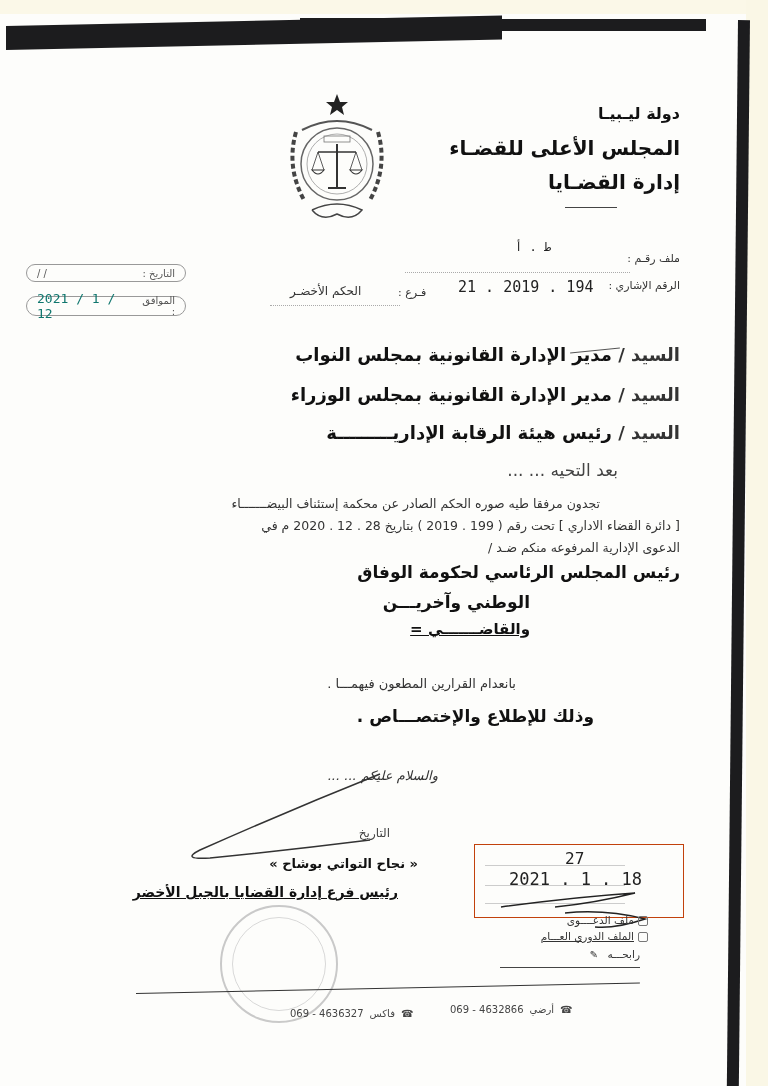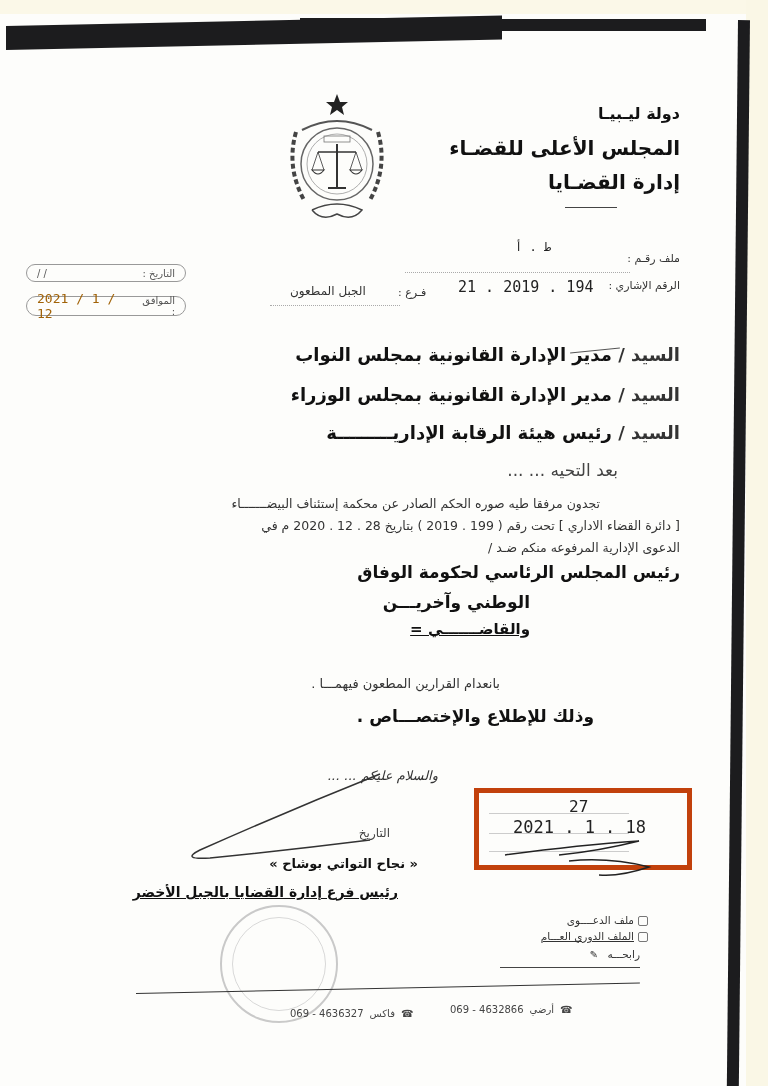--- a/index.html
+++ b/index.html
@@ -88,30 +88,30 @@
   <rect x="42" y="44" width="26" height="6" fill="none" stroke="#777" stroke-width="0.8"></rect>
 </svg>
 
 <div class="abs rtl" style="right:88px; top:252px; font-size:11px; color:#333;">ملف رقـم :</div>
 <div class="abs hand" style="left:515px; top:240px; font-size:12px;">ط . أ</div>
 <div class="dotted" style="left:405px; top:272px; width:225px;"></div>
 
 <div class="abs rtl" style="right:88px; top:279px; font-size:11px; color:#333;">الرقم الإشاري :</div>
 <div class="abs hand" style="left:458px; top:278px; font-size:15px;">21 . 2019 . 194</div>
 <div class="abs rtl" style="left:398px; top:286px; font-size:11px; color:#333;">فـرع :</div>
-<div class="abs rtl" style="left:290px; top:284px; font-size:12px; color:#333;">الجبل المطعون</div>
+<div class="abs rtl" style="left:290px; top:284px; font-size:12px; color:#333;">الحكم الأخضـر</div>
 <div class="dotted" style="left:270px; top:305px; width:130px;"></div>
 
 <div class="date-box rtl" style="left:26px; top:264px; width:160px;">
   <span>التاريخ :</span>
   <span>/   /</span>
 </div>
 <div class="date-box rtl" style="left:26px; top:296px; width:160px; height:20px;">
   <span>الموافق :</span>
-  <span class="hand" style="direction:ltr; font-size:13px; color:#a16207;">2021 / 1 / 12</span>
+  <span class="hand" style="direction:ltr; font-size:13px; color:#0f766e;">2021 / 1 / 12</span>
 </div>
 
 <div class="abs" style="left:570px; top:350px; width:50px; height:1px; background:#555; transform:rotate(-6deg);"></div>
 <div class="abs addressee rtl" style="right:88px; top:344px;">
   <span class="sayyid">السيد /</span>
   <span>مدير الإدارة القانونية بمجلس النواب</span>
 </div>
 <div class="abs addressee rtl" style="right:88px; top:384px;">
   <span class="sayyid">السيد /</span>
   <span>مدير الإدارة القانونية بمجلس الوزراء</span>
@@ -121,32 +121,32 @@
   <span>رئيس هيئة الرقابة الإداريـــــــــة</span>
 </div>
 <div class="abs rtl" style="right:150px; top:460px; font-size:17px; color:#444;">بعد التحيه ... ...</div>
 
 <div class="abs body-text rtl" style="right:168px; top:496px;">تجدون مرفقا طيه صوره الحكم الصادر عن محكمة إستئناف البيضـــــــاء</div>
 <div class="abs body-text rtl" style="right:88px; top:518px; width:590px;">[ دائرة القضاء الاداري ] تحت رقم ( 199 . 2019 ) بتاريخ 28 . 12 . 2020 م في</div>
 <div class="abs body-text rtl" style="right:88px; top:540px; width:590px;">الدعوى الإدارية المرفوعه منكم ضـد /</div>
 <div class="abs bold-text rtl" style="right:88px; top:562px; font-size:17px;">رئيس المجلس الرئاسي لحكومة الوفاق</div>
 <div class="abs bold-text rtl" style="right:238px; top:592px; font-size:17px;">الوطني وآخريـــن</div>
 <div class="abs bold-text rtl" style="right:238px; top:620px; font-size:15px; text-decoration:underline;">والقاضـــــــي =</div>
-<div class="abs body-text rtl" style="right:268px; top:676px; font-size:13px;">بانعدام القرارين المطعون فيهمـــا  .</div>
+<div class="abs body-text rtl" style="right:252px; top:676px; font-size:13px;">بانعدام القرارين المطعون فيهمـــا  .</div>
 <div class="abs bold-text rtl" style="right:174px; top:706px; font-size:17px;">وذلك للإطلاع والإختصـــاص  .</div>
 
 <div class="abs rtl" style="right:330px; top:768px; font-size:13px; color:#333; font-style:italic;">والسلام عليكم ... ...</div>
 <svg class="abs" style="left:170px; top:770px;" width="220" height="90" viewBox="0 0 220 90">
   <path d="M210,4 Q120,40 30,80 Q10,90 40,88 Q120,80 200,70" fill="none" stroke="#333" stroke-width="1.5"></path>
 </svg>
 <div class="abs rtl" style="right:378px; top:826px; font-size:12px; color:#444;">التاريخ</div>
 <div class="abs bold-text rtl" style="right:350px; top:856px; font-size:13px;">« نجاح التواتي بوشاح »</div>
 <div class="abs bold-text rtl" style="right:370px; top:884px; font-size:14px; text-decoration:underline;">رئيس فرع إدارة القضايا بالجبل الأخضر</div>
 
-<div class="abs" style="left:474px; top:788px; width:208px; height:72px; border:5px solid #c2410c;">
+<div class="abs" style="left:474px; top:844px; width:208px; height:72px; border:1px solid #c2410c;">
   <div class="abs" style="left:10px; top:20px; width:140px; height:1px; background:#ccc;"></div>
   <div class="abs" style="left:10px; top:40px; width:140px; height:1px; background:#ccc;"></div>
   <div class="abs" style="left:10px; top:58px; width:140px; height:1px; background:#ccc;"></div>
   <div class="abs hand" style="left:90px; top:4px; font-size:16px;">27</div>
   <div class="abs hand" style="left:34px; top:24px; font-size:17px; direction:ltr;">2021 . 1 . 18</div>
   <svg class="abs" style="left:20px; top:44px;" width="160" height="40" viewBox="0 0 160 40">
     <path d="M6,18 Q80,8 140,4 Q100,14 60,18 M70,24 Q110,20 150,30 Q120,40 100,38" fill="none" stroke="#222" stroke-width="1.5"></path>
   </svg>
 </div>
 

